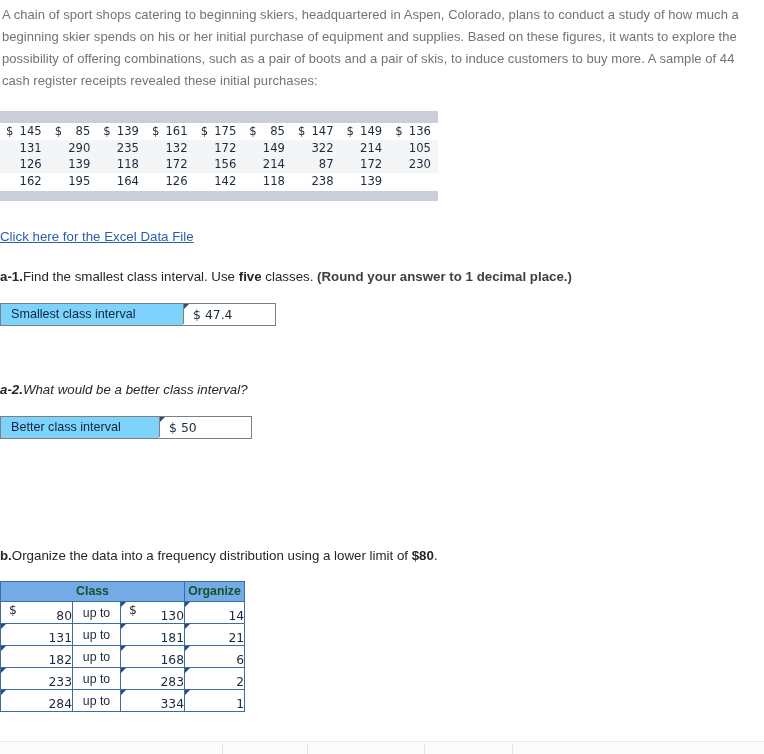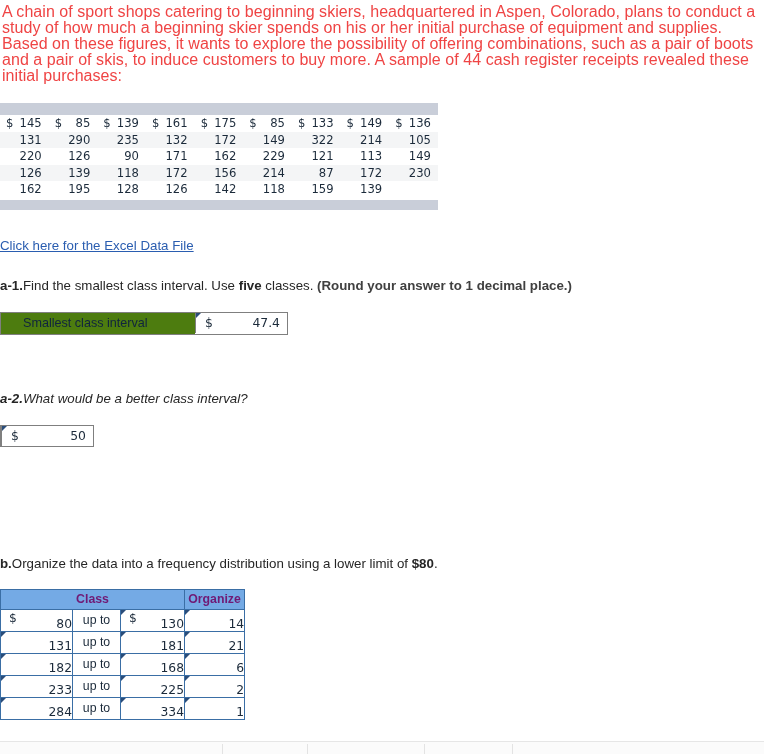--- a/index.html
+++ b/index.html
@@ -11,23 +11,23 @@
     width: 764px;
     height: 754px;
     font-family: "Liberation Sans", sans-serif;
     color: #1f1f1f;
     overflow: hidden;
     position: relative;
   }
 
   
   .intro {
-    font-size: 16px;
-    line-height: 16px;
-    color: #ef4444;
+    font-size: 13px;
+    line-height: 22px;
+    color: #737373;
     padding: 4px 8px 0 2px;
     letter-spacing: 0.05px;
   }
 
   
   .data-wrap {
     margin-top: 19px;
     width: 438px;
   }
   .data-bar {
@@ -80,44 +80,44 @@
 
   
   .ans-row {
     display: flex;
     align-items: stretch;
     margin-top: 17px;
     width: max-content;
     border: 1px solid #7f7f7f;
   }
   .ans-label {
-    background: #4d7c0f;
+    background: #7dd3fc;
     color: #10243e;
     font-size: 12.6px;
-    padding: 3px 8px 4px 22px;
+    padding: 3px 8px 4px 10px;
     display: flex;
     align-items: center;
   }
   .ans-input {
     background: #ffffff;
     border-left: 1px solid #7f7f7f;
     display: flex;
     align-items: center;
     position: relative;
     font-size: 12.4px;
     color: #1b2a3a;
     font-family: "DejaVu Sans", sans-serif;
   }
   .ans-input .dollar {
     padding-left: 9px;
     padding-right: 4px;
   }
   .ans-input .val {
     flex: 1;
-    text-align: right;
+    text-align: left;
     padding-right: 7px;
   }
   .flag {
     position: absolute;
     top: 0; left: 0;
     width: 0; height: 0;
     border-top: 5px solid #2a4d7a;
     border-right: 5px solid transparent;
   }
 
@@ -131,21 +131,21 @@
   table.freq {
     border-collapse: collapse;
     table-layout: fixed;
     width: 244px;
     font-size: 12.3px;
     font-family: "DejaVu Sans", sans-serif;
     color: #1b2a3a;
   }
   table.freq th {
     background: #74aae5;
-    color: #701a75;
+    color: #14532d;
     border: 1px solid #3a6ea5;
     font-size: 12.3px;
     font-weight: bold;
     font-family: "Liberation Sans", sans-serif;
     padding: 2px 0 3px 0;
     text-align: center;
   }
   table.freq td {
     border: 1px solid #3a6ea5;
     height: 17px;
@@ -212,65 +212,54 @@
   <div class="data-bar"></div>
   <table class="data">
     <tbody>
       <tr>
         <td class="cur"><span class="sym">$</span><span>145</span></td>
         <td class="cur"><span class="sym">$</span><span>85</span></td>
         <td class="cur"><span class="sym">$</span><span>139</span></td>
         <td class="cur"><span class="sym">$</span><span>161</span></td>
         <td class="cur"><span class="sym">$</span><span>175</span></td>
         <td class="cur"><span class="sym">$</span><span>85</span></td>
-        <td class="cur"><span class="sym">$</span><span>133</span></td>
+        <td class="cur"><span class="sym">$</span><span>147</span></td>
         <td class="cur"><span class="sym">$</span><span>149</span></td>
         <td class="cur"><span class="sym">$</span><span>136</span></td>
       </tr>
       <tr class="alt">
         <td>131</td>
         <td>290</td>
         <td>235</td>
         <td>132</td>
         <td>172</td>
         <td>149</td>
         <td>322</td>
         <td>214</td>
         <td>105</td>
       </tr>
-      <tr>
-        <td>220</td>
-        <td>126</td>
-        <td>90</td>
-        <td>171</td>
-        <td>162</td>
-        <td>229</td>
-        <td>121</td>
-        <td>113</td>
-        <td>149</td>
-      </tr>
       <tr class="alt">
         <td>126</td>
         <td>139</td>
         <td>118</td>
         <td>172</td>
         <td>156</td>
         <td>214</td>
         <td>87</td>
         <td>172</td>
         <td>230</td>
       </tr>
       <tr>
         <td>162</td>
         <td>195</td>
-        <td>128</td>
+        <td>164</td>
         <td>126</td>
         <td>142</td>
         <td>118</td>
-        <td>159</td>
+        <td>238</td>
         <td>139</td>
         <td></td>
       </tr>
     </tbody>
   </table>
   <div class="data-bar bottom"></div>
 </div>
 
 
 <a class="excel-link">Click here for the Excel Data File</a>
@@ -288,20 +277,21 @@
     <span class="val">47.4</span>
   </div>
 </div>
 
 
 <div class="q" style="margin-top:54px;font-style:italic;">
   <span class="lbl">a-2.</span><span>What would be a better class interval?</span>
 </div>
 
 <div class="ans-row">
+  <div class="ans-label w-bt-lbl">Better class interval</div>
   <div class="ans-input w-bt-inp">
     <span class="flag"></span>
     <span class="dollar">$</span>
     <span class="val">50</span>
   </div>
 </div>
 
 
 <div class="q" style="margin-top:107px;">
   <span class="lbl">b.</span><span>Organize the data into a frequency distribution using a lower limit of </span><span class="strong">$80</span><span>.</span>
@@ -369,21 +359,21 @@
           </td>
       </tr>
       <tr>
         <td class="cell-in">
             <span class="flag"></span>
             <span class="num">233</span>
           </td>
         <td class="upto">up to</td>
         <td class="cell-in">
             <span class="flag"></span>
-            <span class="num">225</span>
+            <span class="num">283</span>
           </td>
         <td class="cell-in">
             <span class="flag"></span>
             <span class="num">2</span>
           </td>
       </tr>
       <tr>
         <td class="cell-in">
             <span class="flag"></span>
             <span class="num">284</span>

